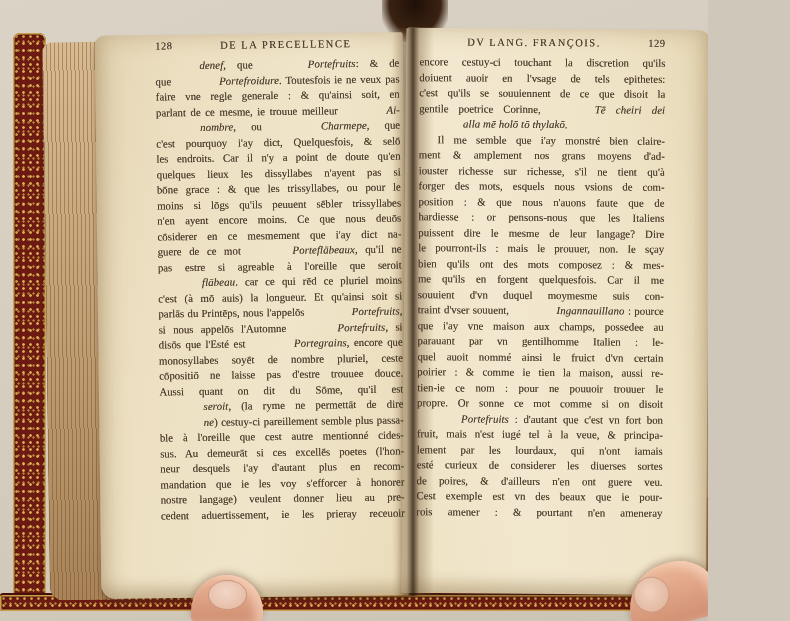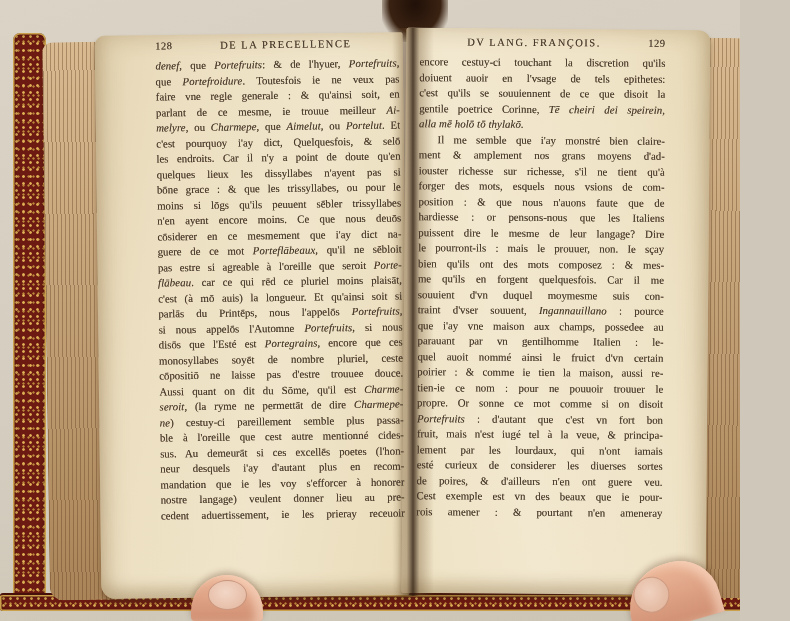--- a/index.html
+++ b/index.html
@@ -1,18 +1,18 @@
 <!DOCTYPE html>
 <html><head>
 <meta charset="utf-8">
 <style>
   html,body{margin:0;padding:0;background:#cfc8ba;}
   .scene{position:relative;width:708px;height:621px;overflow:hidden;
          background:linear-gradient(160deg,#dad3c6 0%,#d5cec0 45%,#cbc4b4 100%);
-         font-family:"Liberation Serif","DejaVu Serif",serif;padding-left:32px;}
+         font-family:"Liberation Serif","DejaVu Serif",serif;}
 
   
   .gilt{background-color:#6d1b12;
         background-image:
           radial-gradient(circle, #e0b257 0.9px, rgba(0,0,0,0) 1.7px),
           radial-gradient(circle, #b9873a 0.8px, rgba(0,0,0,0) 1.5px);
         background-size:7px 7px,5px 9px;
         background-position:0 0,3px 4px;
         box-shadow:inset 0 0 0 1.5px #caa04a, inset 0 0 6px rgba(40,5,0,.8);}
   .gilt-left{position:absolute;left:13px;top:33px;width:33px;height:576px;border-radius:7px;}
@@ -53,21 +53,21 @@
            text-shadow:0 0 .5px rgba(70,50,30,.55);}
   .textcol-left{left:158px;top:38px;width:244px;transform:rotate(-0.7deg);}
   .textcol-right{left:418px;top:36px;width:246px;transform:rotate(0.4deg);}
   .runhead{display:flex;align-items:baseline;font-size:10.5px;letter-spacing:1.5px;
            height:14px;line-height:14px;margin-bottom:5px;white-space:nowrap;}
   .runhead .folio{letter-spacing:0.5px;}
   .runhead .title{flex:1;text-align:center;}
   .text-line{height:15.5px;line-height:15.5px;font-size:10.8px;overflow:hidden;
              text-align:justify;text-align-last:justify;white-space:normal;}
   .text-line.short{text-align-last:left;}
-  .text-line i{font-style:italic;letter-spacing:.1px;}
+  .text-line i{font-style:italic;letter-spacing:.1px;margin-left:44px;}
 
   
   .thumb{position:absolute;background:linear-gradient(180deg,#ecb799 0%,#dda083 55%,#cf8f72 100%);
          box-shadow:0 -3px 6px rgba(80,40,20,.3), inset -8px 2px 10px rgba(255,228,205,.55);}
   .thumb-left{left:191px;top:575px;width:72px;height:46px;border-radius:36px 36px 4px 4px;}
   .thumb-left .nail{position:absolute;left:17px;top:5px;width:37px;height:28px;border-radius:50%;
                     background:radial-gradient(ellipse at 45% 40%, #f2d6c6 0%, #e7bfa9 70%, #d8a68c 100%);
                     border:1px solid rgba(175,115,90,.55);}
   .thumb-right{left:626px;top:563px;width:92px;height:62px;border-radius:46px 40px 0 0;
                transform:rotate(-16deg);}
@@ -96,21 +96,21 @@
   <div class="textcol textcol-left">
     <div class="runhead">
       <span class="folio">128</span>
       <span class="title">DE LA PRECELLENCE</span>
     </div>
     <div class="body-lines">
         <div class="text-line"><i>denef</i>, que <i>Portefruits</i>: &amp; de l'hyuer, <i>Portefruits</i>,</div>
         <div class="text-line">que <i>Portefroidure</i>.  Toutesfois ie ne veux pas</div>
         <div class="text-line">faire vne regle generale : &amp; qu'ainsi soit, en</div>
         <div class="text-line">parlant de ce mesme, ie trouue meilleur <i>Ai-</i></div>
-        <div class="text-line"><i>melyre</i>, ou <i>Charmepe</i>, que <i>Aimelut</i>, ou <i>Portelut</i>. Et</div>
+        <div class="text-line"><i>nombre</i>, ou <i>Charmepe</i>, que <i>Aimelut</i>, ou <i>Portelut</i>. Et</div>
         <div class="text-line">c'est pourquoy i'ay dict, Quelquesfois, &amp; selō</div>
         <div class="text-line">les endroits. Car il n'y a point de doute qu'en</div>
         <div class="text-line">quelques lieux les dissyllabes n'ayent pas si</div>
         <div class="text-line">bōne grace : &amp; que les trissyllabes, ou pour le</div>
         <div class="text-line">moins si lōgs qu'ils peuuent sēbler trissyllabes</div>
         <div class="text-line">n'en ayent encore moins. Ce que nous deuōs</div>
         <div class="text-line">cōsiderer en ce mesmement que i'ay dict na-</div>
         <div class="text-line">guere de ce mot <i>Porteflābeaux</i>, qu'il ne sēbloit</div>
         <div class="text-line">pas estre si agreable à l'oreille que seroit <i>Porte-</i></div>
         <div class="text-line"><i>flābeau</i>. car ce qui rēd ce pluriel moins plaisāt,</div>

